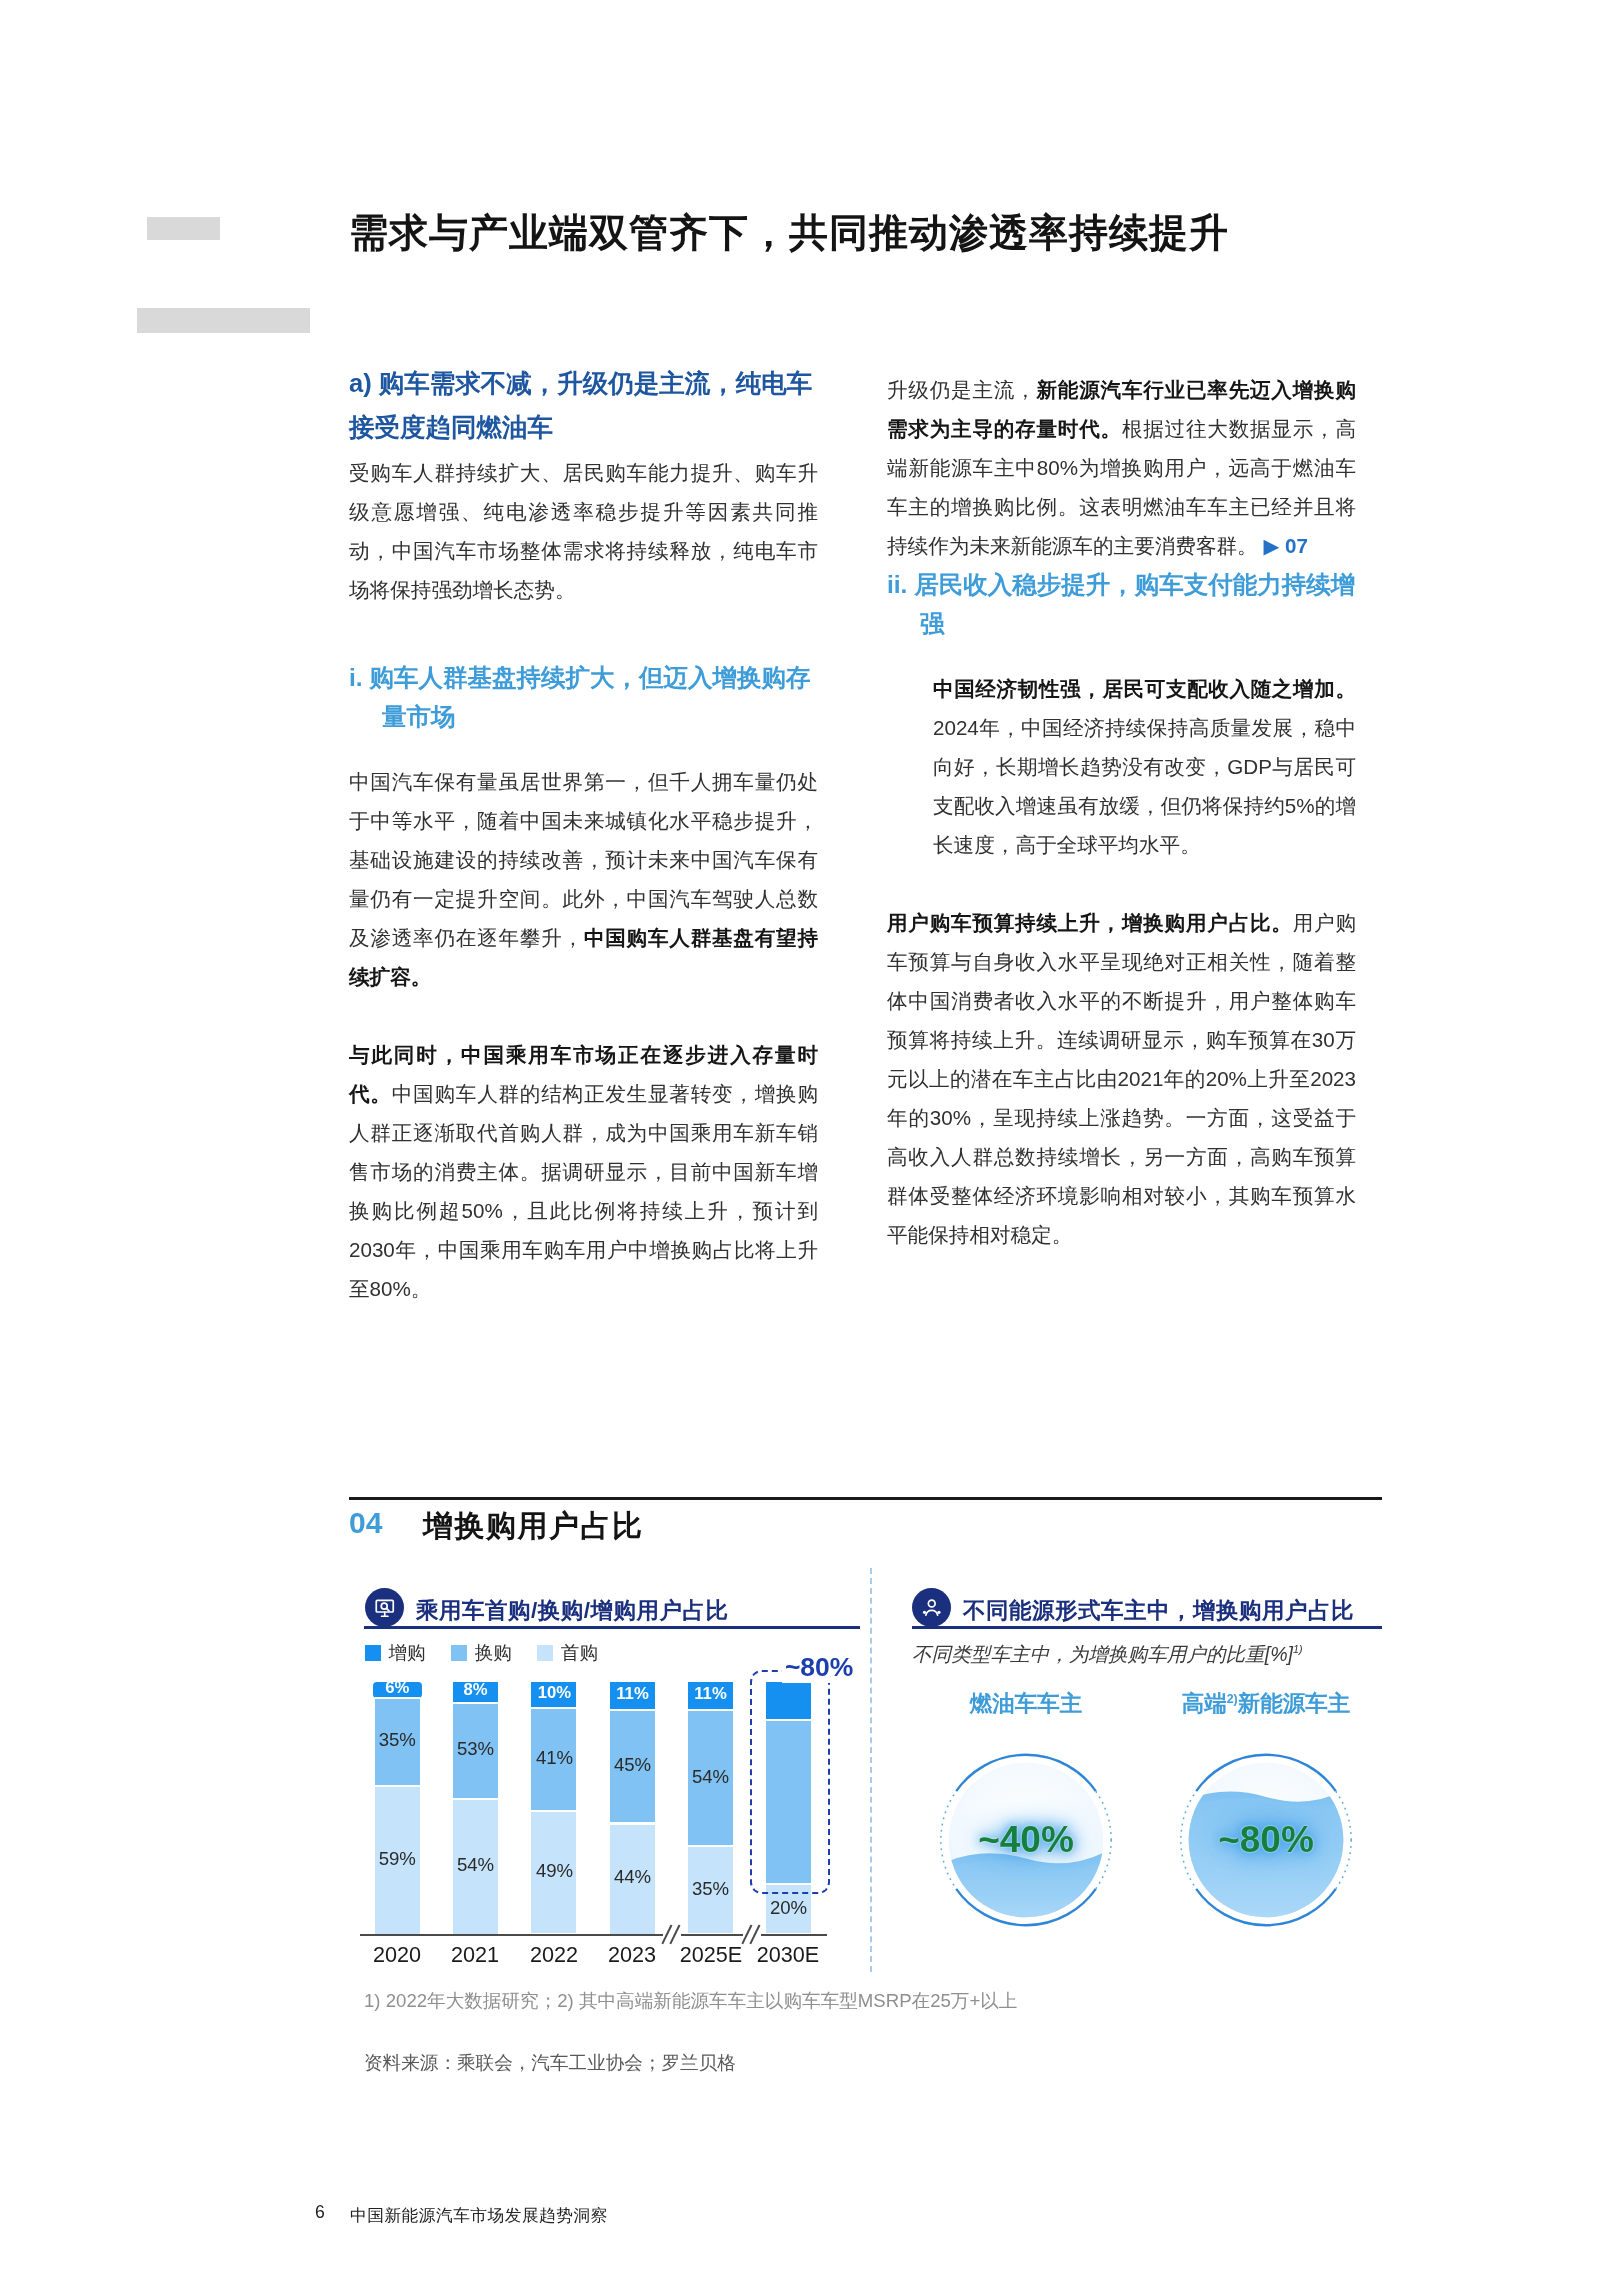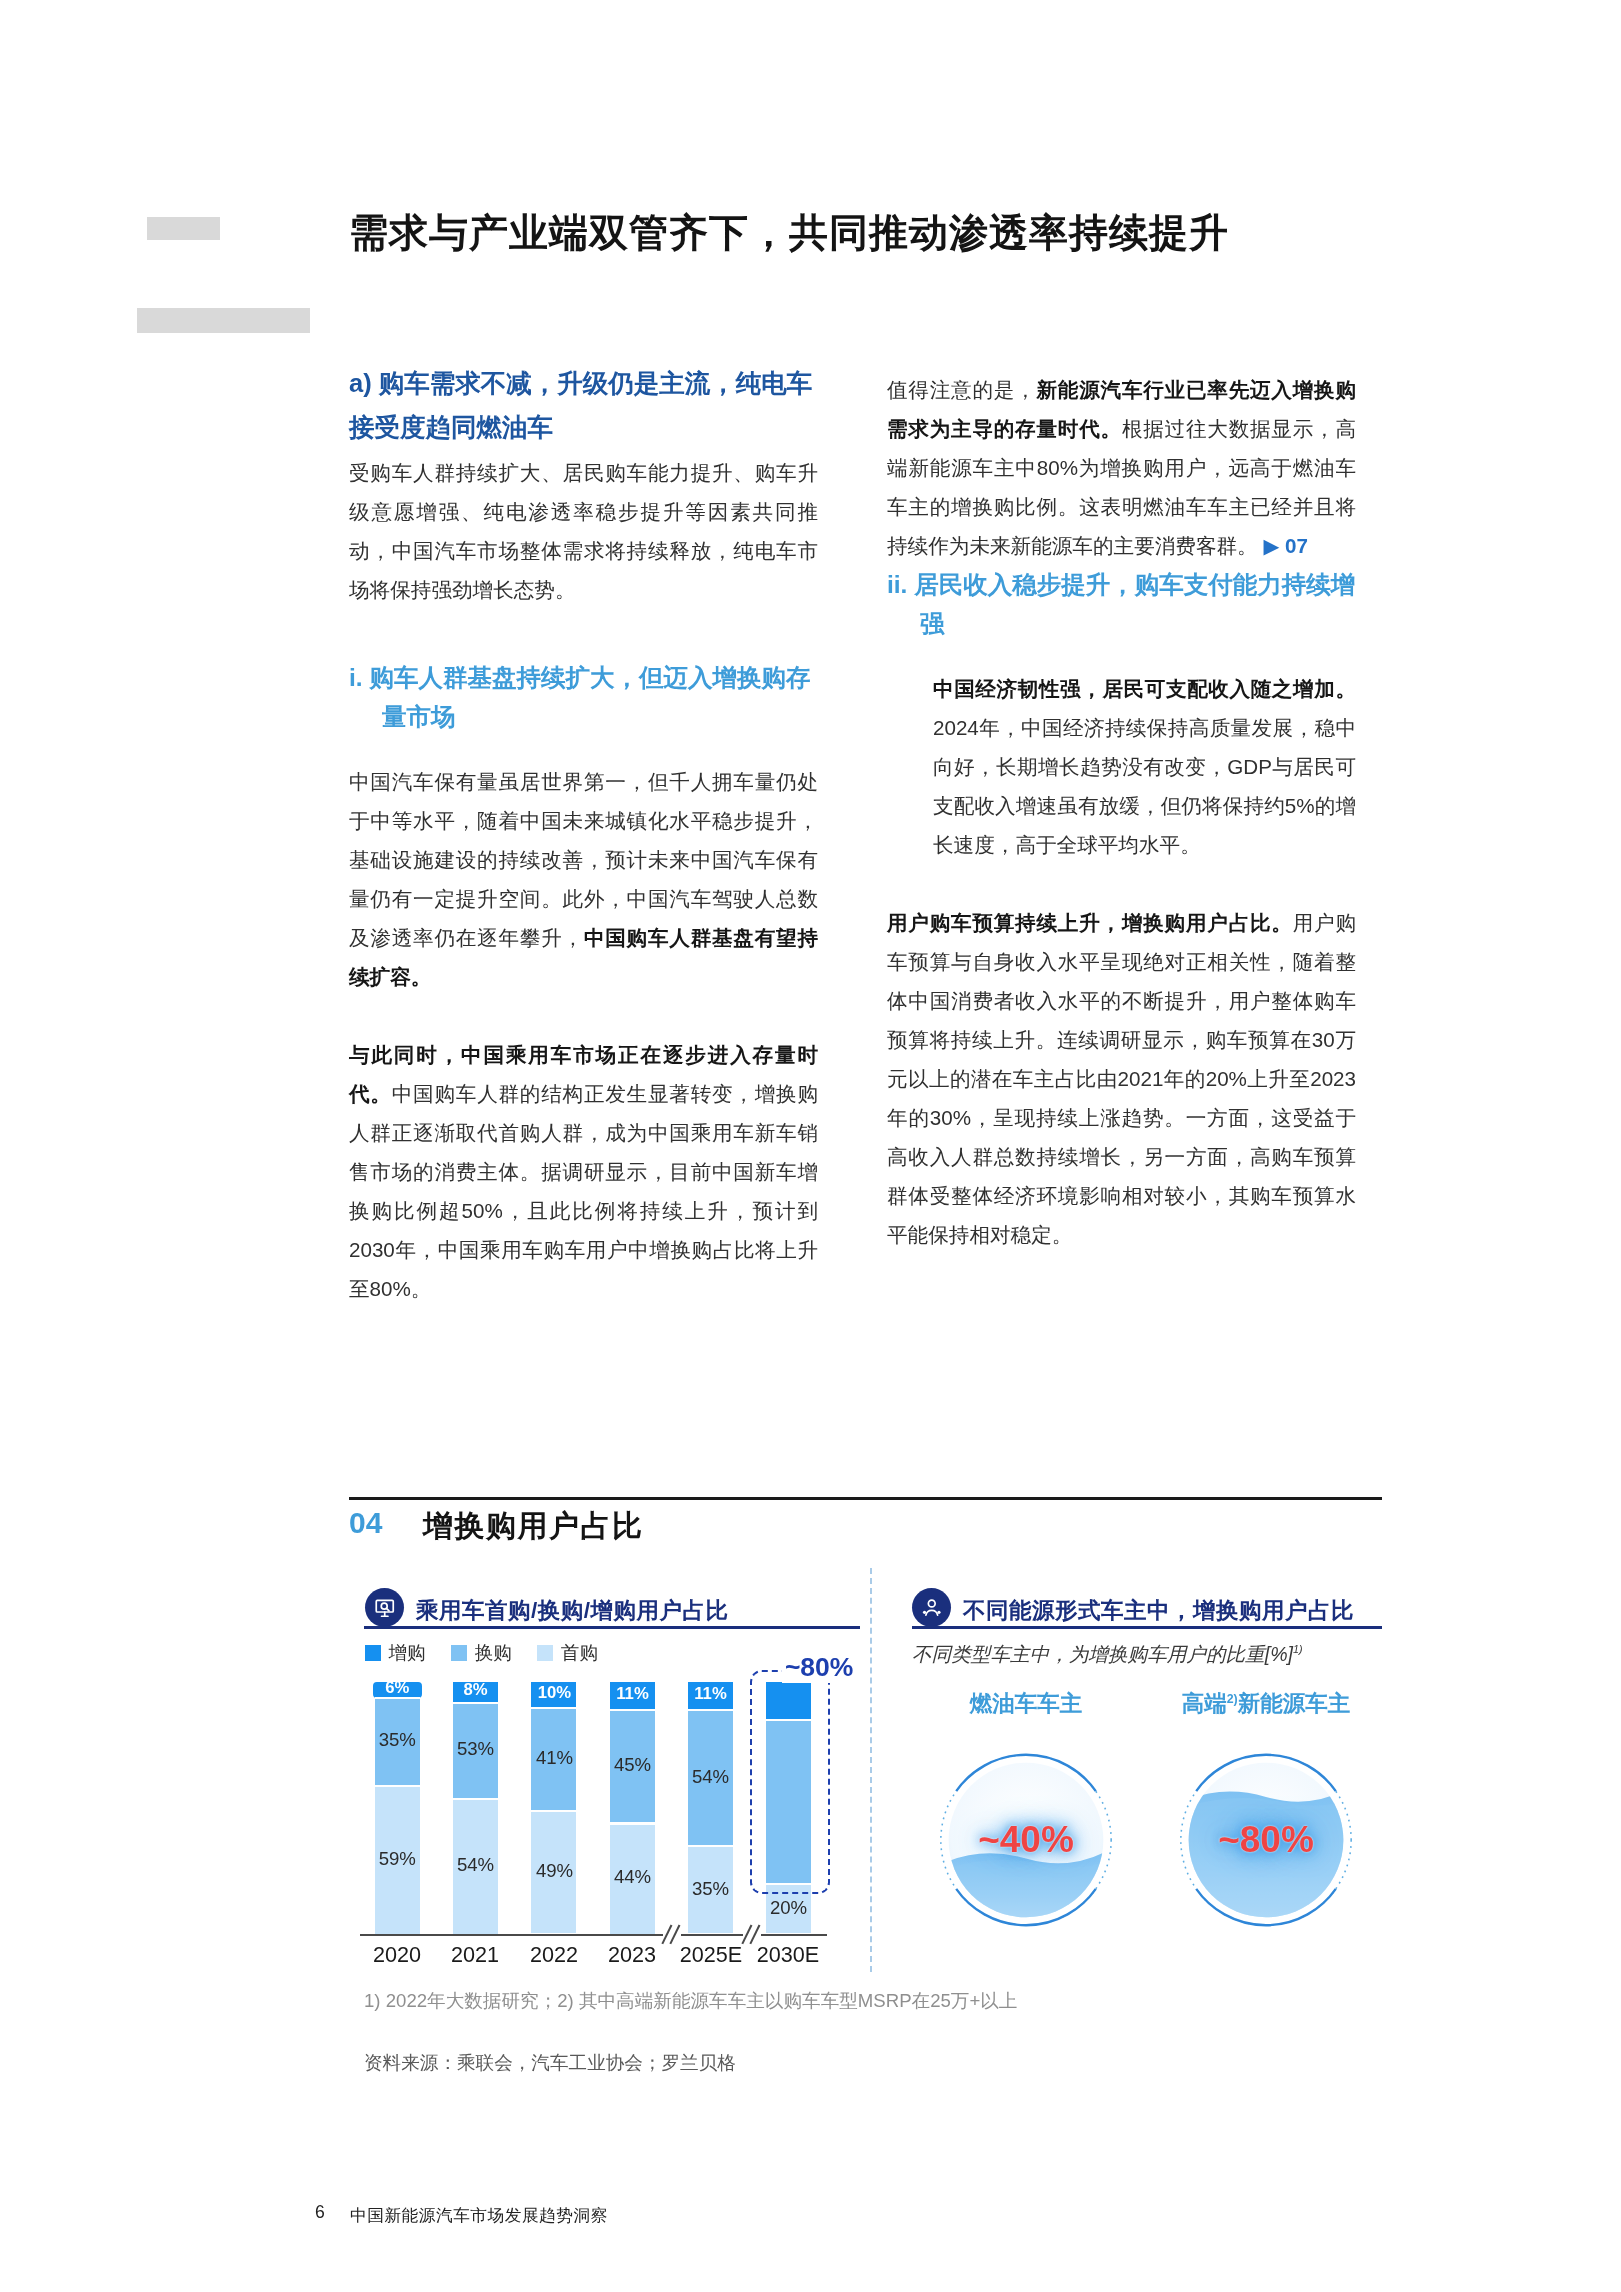--- a/index.html
+++ b/index.html
@@ -62,21 +62,21 @@
 
   
   #rpanel-icon{left:912px;top:1588px;}
   #rpanel-title{left:963px;top:1595px;font-size:22.5px;font-weight:bold;color:#1A2F7D;letter-spacing:0.5px;}
   #rpanel-rule{left:912px;top:1626px;width:470px;height:2.9px;background:#1A2F7D;}
   #rpanel-sub{left:912px;top:1641px;font-size:19.6px;font-style:italic;color:#3a3a3a;}
   .owner-label{top:1688px;width:186px;text-align:center;font-size:22.5px;font-weight:bold;color:#3E9CD9;}
   #owner0{left:933px;} #owner1{left:1173px;}
   .gauge{top:1747px;width:186px;height:186px;}
   #gauge0{left:933px;} #gauge1{left:1173px;}
-  .gauge-val{top:1819px;width:186px;text-align:center;font-size:37px;font-weight:800;color:#ef4444;
+  .gauge-val{top:1819px;width:186px;text-align:center;font-size:37px;font-weight:800;color:#15803d;
      text-shadow:0 0 2px #fff,0 0 9.8px #3F9FE8,0 0 17.6px #3F9FE8,0 0 27.4px rgba(63,159,232,.85);}
   #gval0{left:933px;} #gval1{left:1173px;}
 
   
   #footnote{left:364px;top:1988px;font-size:18.6px;color:#8F8F8F;}
   #source{left:364px;top:2050px;font-size:18.6px;color:#595959;}
   #footer-num{left:315px;top:2202px;font-size:17.6px;color:#222;}
   #footer-doc{left:350px;top:2204px;font-size:16.7px;color:#222;letter-spacing:0.5px;}
 </style>
 </head>
@@ -91,21 +91,21 @@
 
   <div class="abs" id="col-left">
     <p class="h-a">a) 购车需求不减，升级仍是主流，纯电车接受度趋同燃油车</p>
     <p class="body" id="para-l1">受购车人群持续扩大、居民购车能力提升、购车升级意愿增强、纯电渗透率稳步提升等因素共同推动，中国汽车市场整体需求将持续释放，纯电车市场将保持强劲增长态势。</p>
     <p class="h-sub" id="head-i">i. 购车人群基盘持续扩大，但迈入增换购存量市场</p>
     <p class="body" id="para-l2"><span>中国汽车保有量虽居世界第一，但千人拥车量仍处于中等水平，随着中国未来城镇化水平稳步提升，基础设施建设的持续改善，预计未来中国汽车保有量仍有一定提升空间。此外，中国汽车驾驶人总数及渗透率仍在逐年攀升，</span><span class="b">中国购车人群基盘有望持续扩容。</span></p>
     <p class="body" id="para-l3"><span class="b">与此同时，中国乘用车市场正在逐步进入存量时代。</span><span>中国购车人群的结构正发生显著转变，增换购人群正逐渐取代首购人群，成为中国乘用车新车销售市场的消费主体。据调研显示，目前中国新车增换购比例超50%，且此比例将持续上升，预计到2030年，中国乘用车购车用户中增换购占比将上升至80%。</span></p>
   </div>
 
   <div class="abs" id="col-right">
-    <p class="body"><span>值得注意的是，</span><span class="b">新能源汽车行业已率先迈入增换购需求为主导的存量时代。</span><span>根据过往大数据显示，高端新能源车主中80%为增换购用户，远高于燃油车车主的增换购比例。这表明燃油车车主已经并且将持续作为未来新能源车的主要消费客群。 </span><span class="ref">▶ 07</span></p>
+    <p class="body"><span>升级仍是主流，</span><span class="b">新能源汽车行业已率先迈入增换购需求为主导的存量时代。</span><span>根据过往大数据显示，高端新能源车主中80%为增换购用户，远高于燃油车车主的增换购比例。这表明燃油车车主已经并且将持续作为未来新能源车的主要消费客群。 </span><span class="ref">▶ 07</span></p>
     <p class="h-sub" id="head-ii">ii. 居民收入稳步提升，购车支付能力持续增强</p>
     <p class="body" id="para-r2"><span class="b">中国经济韧性强，居民可支配收入随之增加。</span><span>2024年，中国经济持续保持高质量发展，稳中向好，长期增长趋势没有改变，GDP与居民可支配收入增速虽有放缓，但仍将保持约5%的增长速度，高于全球平均水平。</span></p>
     <p class="body" id="para-r3"><span class="b">用户购车预算持续上升，增换购用户占比。</span><span>用户购车预算与自身收入水平呈现绝对正相关性，随着整体中国消费者收入水平的不断提升，用户整体购车预算将持续上升。连续调研显示，购车预算在30万元以上的潜在车主占比由2021年的20%上升至2023年的30%，呈现持续上涨趋势。一方面，这受益于高收入人群总数持续增长，另一方面，高购车预算群体受整体经济环境影响相对较小，其购车预算水平能保持相对稳定。</span></p>
   </div>
 
   <div class="abs" id="exhibit-rule"></div>
   <div class="abs" id="exhibit-number">04</div>
   <div class="abs" id="exhibit-title">增换购用户占比</div>
 
   <div class="abs panel-icon" id="lpanel-icon">

